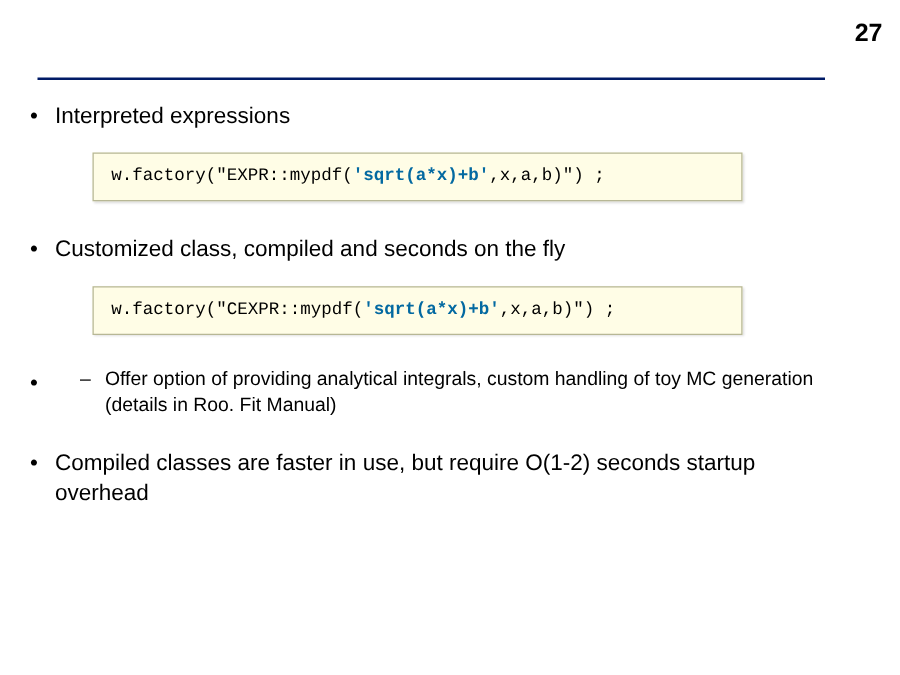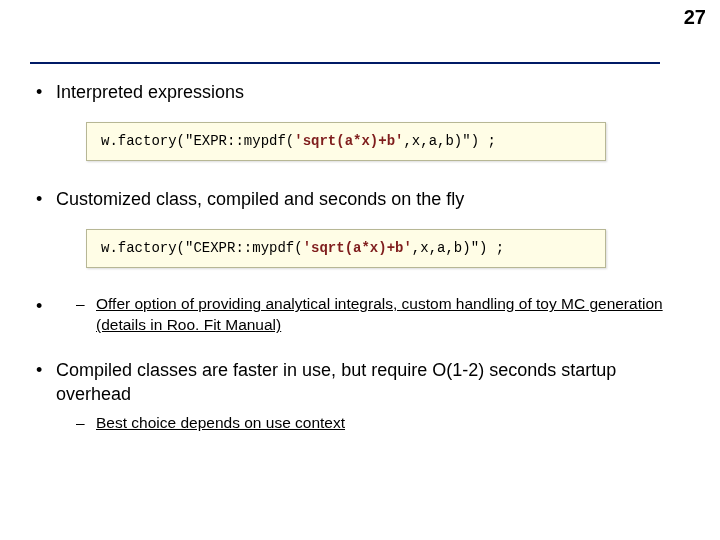--- a/index.html
+++ b/index.html
@@ -13,21 +13,21 @@
     position: relative;
   }
   .slide {
     position: relative;
     width: 720px;
     height: 540px;
     box-sizing: border-box;
   }
   .page-number {
     position: absolute;
-    top: 6px;
+    top: 16px;
     right: 14px;
     font-size: 20px;
     font-weight: bold;
     text-align: center;
   }
   .title {
     position: absolute;
     top: 22px;
     left: 30px;
     font-size: 27px;
@@ -38,21 +38,21 @@
     position: absolute;
     top: 62px;
     left: 30px;
     width: 630px;
     height: 0;
     border-top: 2px solid #001a66;
   }
   .content {
     position: absolute;
     top: 80px;
-    left: 30px;
+    left: 18px;
     width: 660px;
   }
   ul.lvl1 {
     list-style: none;
     padding: 0;
     margin: 0;
   }
   ul.lvl1 > li {
     position: relative;
     padding-left: 26px;
@@ -71,21 +71,20 @@
     list-style: none;
     padding: 0;
     margin: 6px 0 0 0;
   }
   ul.lvl2 > li {
     position: relative;
     padding-left: 40px;
     font-size: 15.5px;
     line-height: 1.35;
     margin-top: 4px;
-    text-decoration: underline;
   }
   ul.lvl2 > li::before {
     content: "–";
     position: absolute;
     left: 20px;
     top: 0;
   }
   .codebox {
     margin: 18px 0 26px 30px;
     width: 520px;
@@ -93,21 +92,21 @@
     border: 1px solid #b7b795;
     padding: 10px 14px;
     font-family: "Courier New", monospace;
     font-size: 14px;
     line-height: 1.2;
     color: #000;
     box-sizing: border-box;
     box-shadow: 1px 1px 2px rgba(0,0,0,0.15);
   }
   .codebox .quoted {
-    color: #7f1d1d;
+    color: #0369a1;
     font-weight: bold;
   }
 </style>
 </head>
 <body>
 
 <div class="slide">
 
   <div class="page-number">27</div>
 
@@ -133,23 +132,18 @@
       <li>
         <ul class="lvl2">
           <li>
             <span>Offer option of providing analytical integrals, custom handling of toy MC generation (details in Roo. Fit Manual)</span>
           </li>
         </ul>
       </li>
 
       <li>
         <span>Compiled classes are faster in use, but require O(1-2) seconds startup overhead</span>
-        <ul class="lvl2">
-          <li>
-            <span>Best choice depends on use context</span>
-          </li>
-        </ul>
       </li>
 
     </ul>
   </div>
 
 </div>
 
 </body></html>

